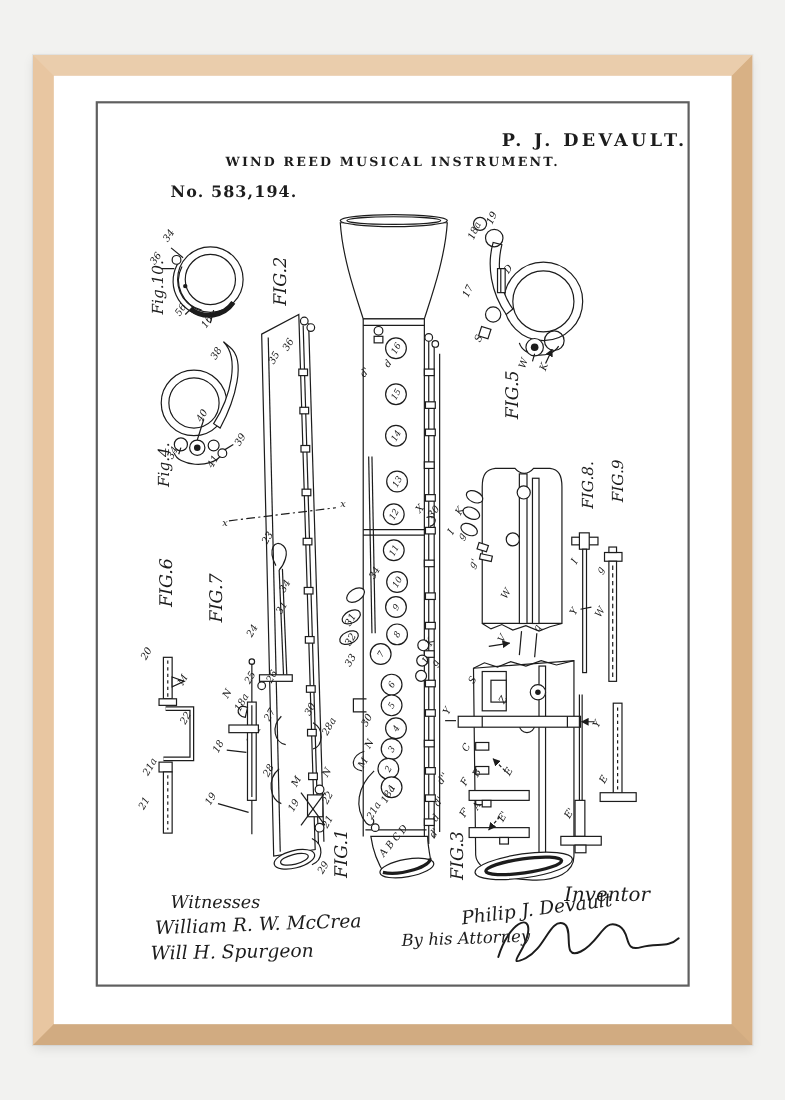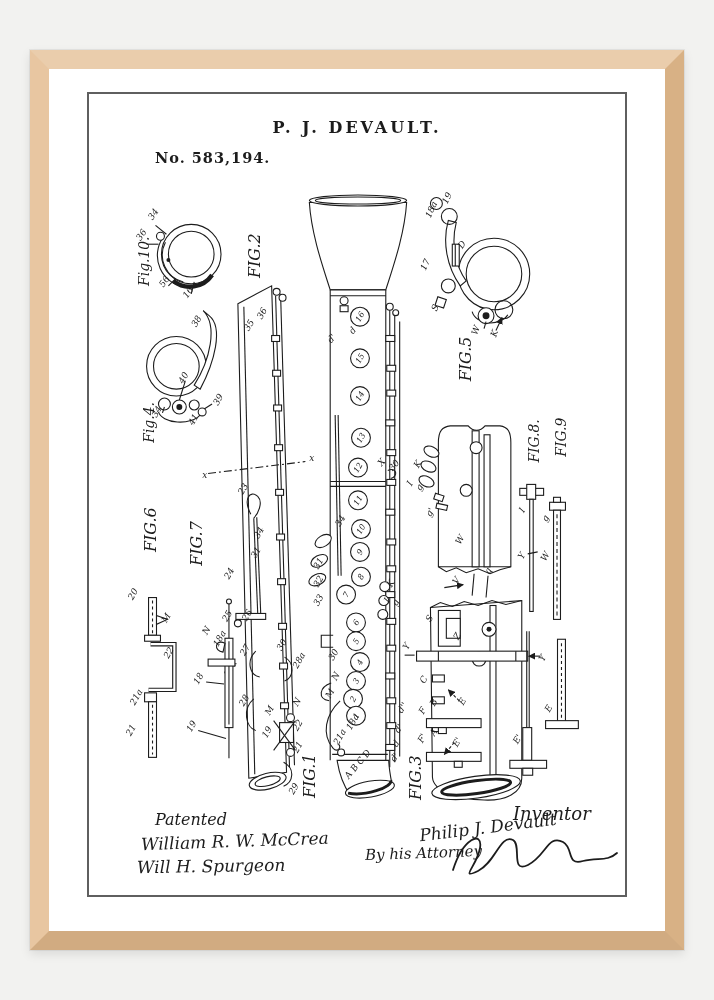--- a/index.html
+++ b/index.html
@@ -13,21 +13,21 @@
          border:19px solid var(--wood);background:var(--mat);
          box-shadow:0 4px 10px rgba(0,0,0,.10), 0 0 0 1px rgba(0,0,0,.05),
                     inset 0 0 0 2px var(--wood-dark);}
   .frame::before{content:"";position:absolute;inset:-19px;pointer-events:none;
          border:19px solid transparent;box-sizing:border-box;
          border-top-color:rgba(255,255,255,.28);border-left-color:rgba(255,255,255,.18);
          border-right-color:rgba(0,0,0,.05);border-bottom-color:rgba(0,0,0,.08);}
   .mat{position:absolute;inset:0;background:var(--mat);}
   .print{position:absolute;left:38px;top:23px;width:540px;height:805px;box-sizing:border-box;
          border:2px solid var(--print-border);background:#fff;}
-  .p-name{margin-top:24px;text-align:center;font-size:16px;font-weight:bold;letter-spacing:3px;}
+  .p-name{margin-top:24px;text-align:right;font-size:16px;font-weight:bold;letter-spacing:3px;}
   .p-title{margin-top:3px;text-align:center;font-size:11.5px;font-weight:bold;letter-spacing:2px;}
   .p-numrow{display:flex;justify-content:space-between;margin-top:12px;padding:0 56px 0 66px;
             font-size:14.5px;font-weight:bold;letter-spacing:1px;}
   svg.drawing{position:absolute;left:0;top:90px;width:536px;height:710px;}
   svg.drawing *{vector-effect:none;}
   .ln{stroke:var(--ink);stroke-width:1.1;fill:none;}
   .lnw{stroke:var(--ink);stroke-width:1.1;fill:#fff;}
   .plbl{font:italic 9px "DejaVu Serif",serif;fill:var(--ink);}
   .flbl{font:italic 14px "DejaVu Serif",serif;fill:var(--ink);}
   .flbl.big{font-size:16px;}
@@ -43,20 +43,21 @@
   .att-scribble{position:absolute;left:358px;top:728px;width:176px;height:62px;}
 </style>
 </head>
 <body>
 
 <div class="frame">
  <div class="mat">
   <div class="print">
 
     <div class="p-name">P. J. DEVAULT.</div>
+    <div class="p-title">WIND REED MUSICAL INSTRUMENT.</div>
     <div class="p-numrow">
       <span>No. 583,194.</span>
     </div>
 
     <svg class="drawing" viewBox="0 0 540 710">
       <defs>
         <pattern id="hatch" width="3.2" height="3.2" patternUnits="userSpaceOnUse" patternTransform="rotate(45)">
           <rect width="3.2" height="3.2" fill="#fff"></rect>
           <line x1="0" y1="0" x2="0" y2="3.2" stroke="#1c1c1c" stroke-width="1"></line>
         </pattern>
@@ -462,21 +463,21 @@
         <g>
               <text x="119" y="452" transform="rotate(-60 119 452)" class="plbl">N</text>
               <text x="130" y="464" transform="rotate(-60 130 464)" class="plbl">18a</text>
               <text x="110" y="502" transform="rotate(-60 110 502)" class="plbl">18</text>
               <text x="103" y="550" transform="rotate(-60 103 550)" class="plbl">19</text>
             </g>
       </g>
     </svg>
 
     <div class="sigs">
-      <div class="wit-head">Patented</div>
+      <div class="wit-head">Witnesses</div>
       <div class="wit1 script">William R. W. McCrea</div>
       <div class="wit2 script">Will H. Spurgeon</div>
       <div class="inv-head script">Inventor</div>
       <div class="inv-name script">Philip J. Devault</div>
       <div class="att script">By his Attorney</div>
       <svg class="att-scribble" viewBox="0 0 176 62">
         <path d="M6,48 C16,16 36,8 33,26 C30,44 12,58 31,49 C49,40 53,12 66,18 C75,23 63,52 81,43 C99,34 101,12 116,20 C127,26 119,44 136,39 C151,35 160,40 170,31" fill="none" stroke="#1c1c1c" stroke-width="1.8" stroke-linecap="round"></path>
       </svg>
     </div>
 

